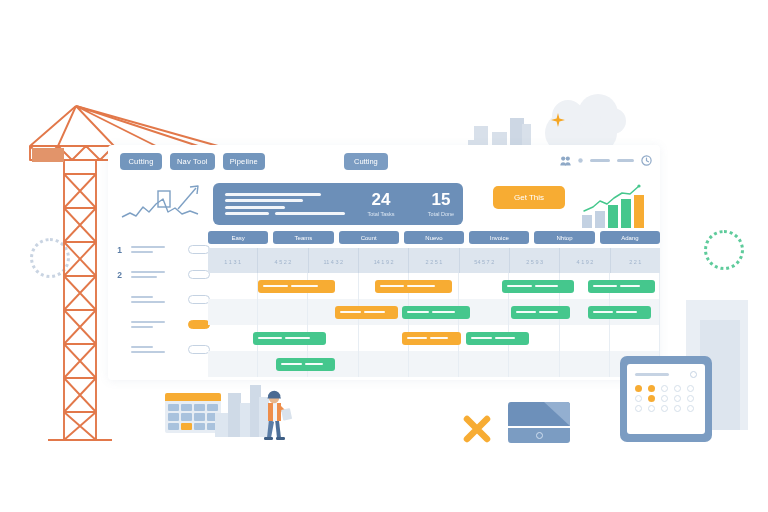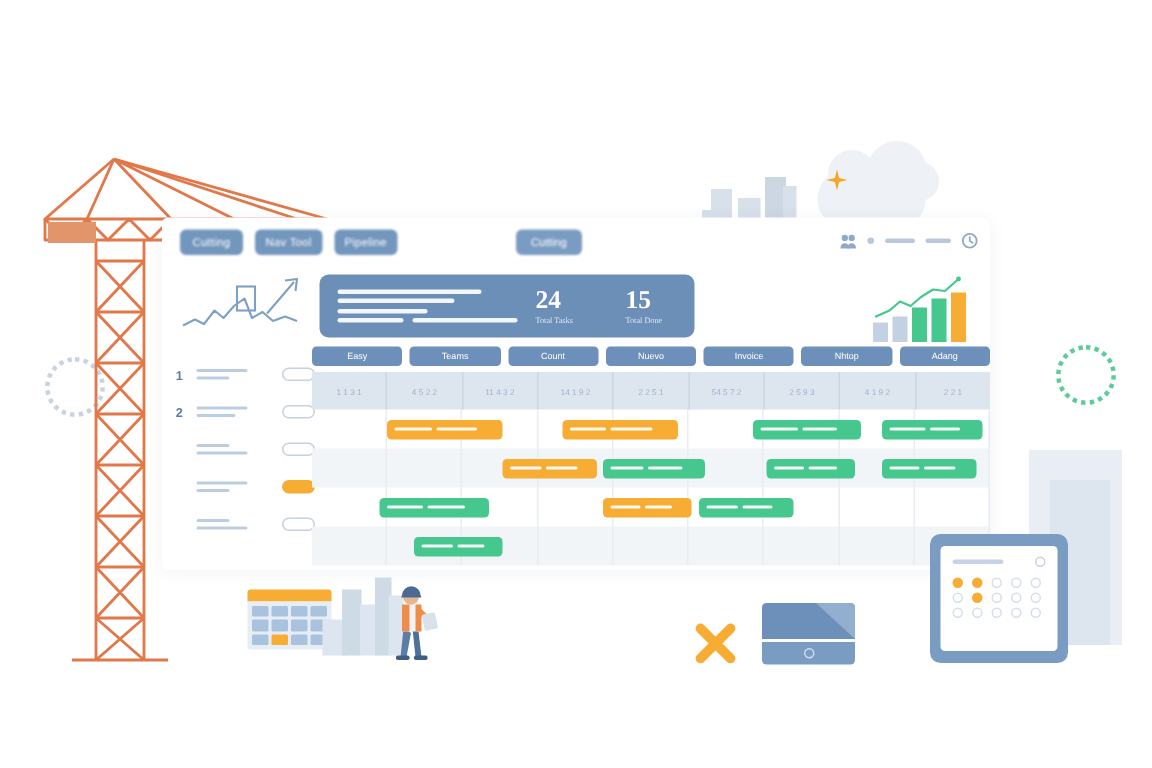--- a/index.html
+++ b/index.html
@@ -113,21 +113,21 @@
     background: #6c8fb8;
     border-radius: 6px;
     display: flex; align-items: center;
     padding: 0 12px;
   }
   .banner-lines { display: flex; flex-direction: column; gap: 3.5px; flex: 1; }
   .bl { height: 3px; background: rgba(255,255,255,.92); border-radius: 2px; }
   .bl.w1 { width: 78px; } .bl.w2 { width: 96px; } .bl.w3 { width: 60px; }
   .bl.w4 { width: 44px; } .bl.w5 { width: 70px; }
   .bl-row { display: flex; gap: 6px; }
-  .stat { text-align: left; margin-left: 12px; min-width: 48px; font-family: Liberation Serif, serif; }
+  .stat { text-align: center; margin-left: 12px; min-width: 48px; }
   .stat-num { color: #ffffff; font-size: 17px; font-weight: 700; line-height: 1; }
   .stat-lbl { color: #dbe6f2; font-size: 5.5px; margin-top: 3px; filter: blur(0.5px); }
 
   .cta {
     position: absolute; left: 385px; top: 41px;
     width: 72px; height: 23px;
     background: #f7ac33;
     border-radius: 5px;
     display: flex; align-items: center; justify-content: center;
     color: #fff; font-size: 8px; filter: blur(0.4px);
@@ -379,20 +379,21 @@
       <div class="stat">
         <div class="stat-num">24</div>
         <div class="stat-lbl">Total Tasks</div>
       </div>
       <div class="stat">
         <div class="stat-num">15</div>
         <div class="stat-lbl">Total Done</div>
       </div>
     </div>
 
+    <div class="cta">Get This</div>
 
     <svg class="minichart" viewBox="0 0 72 48">
       <rect x="2" y="34" width="10" height="13" fill="#c3d1e2"></rect>
       <rect x="15" y="30" width="10" height="17" fill="#c3d1e2"></rect>
       <rect x="28" y="24" width="10" height="23" fill="#45c78d"></rect>
       <rect x="41" y="18" width="10" height="29" fill="#45c78d"></rect>
       <rect x="54" y="14" width="10" height="33" fill="#f7ac33"></rect>
       <path d="M4 30 L13 26 L20 20 L27 23 L34 17 L42 12 L50 13 L59 5" fill="none" stroke="#45c78d" stroke-width="1.5" stroke-linejoin="round" stroke-linecap="round"></path>
       <circle cx="59" cy="5" r="1.6" fill="#45c78d"></circle>
     </svg>

